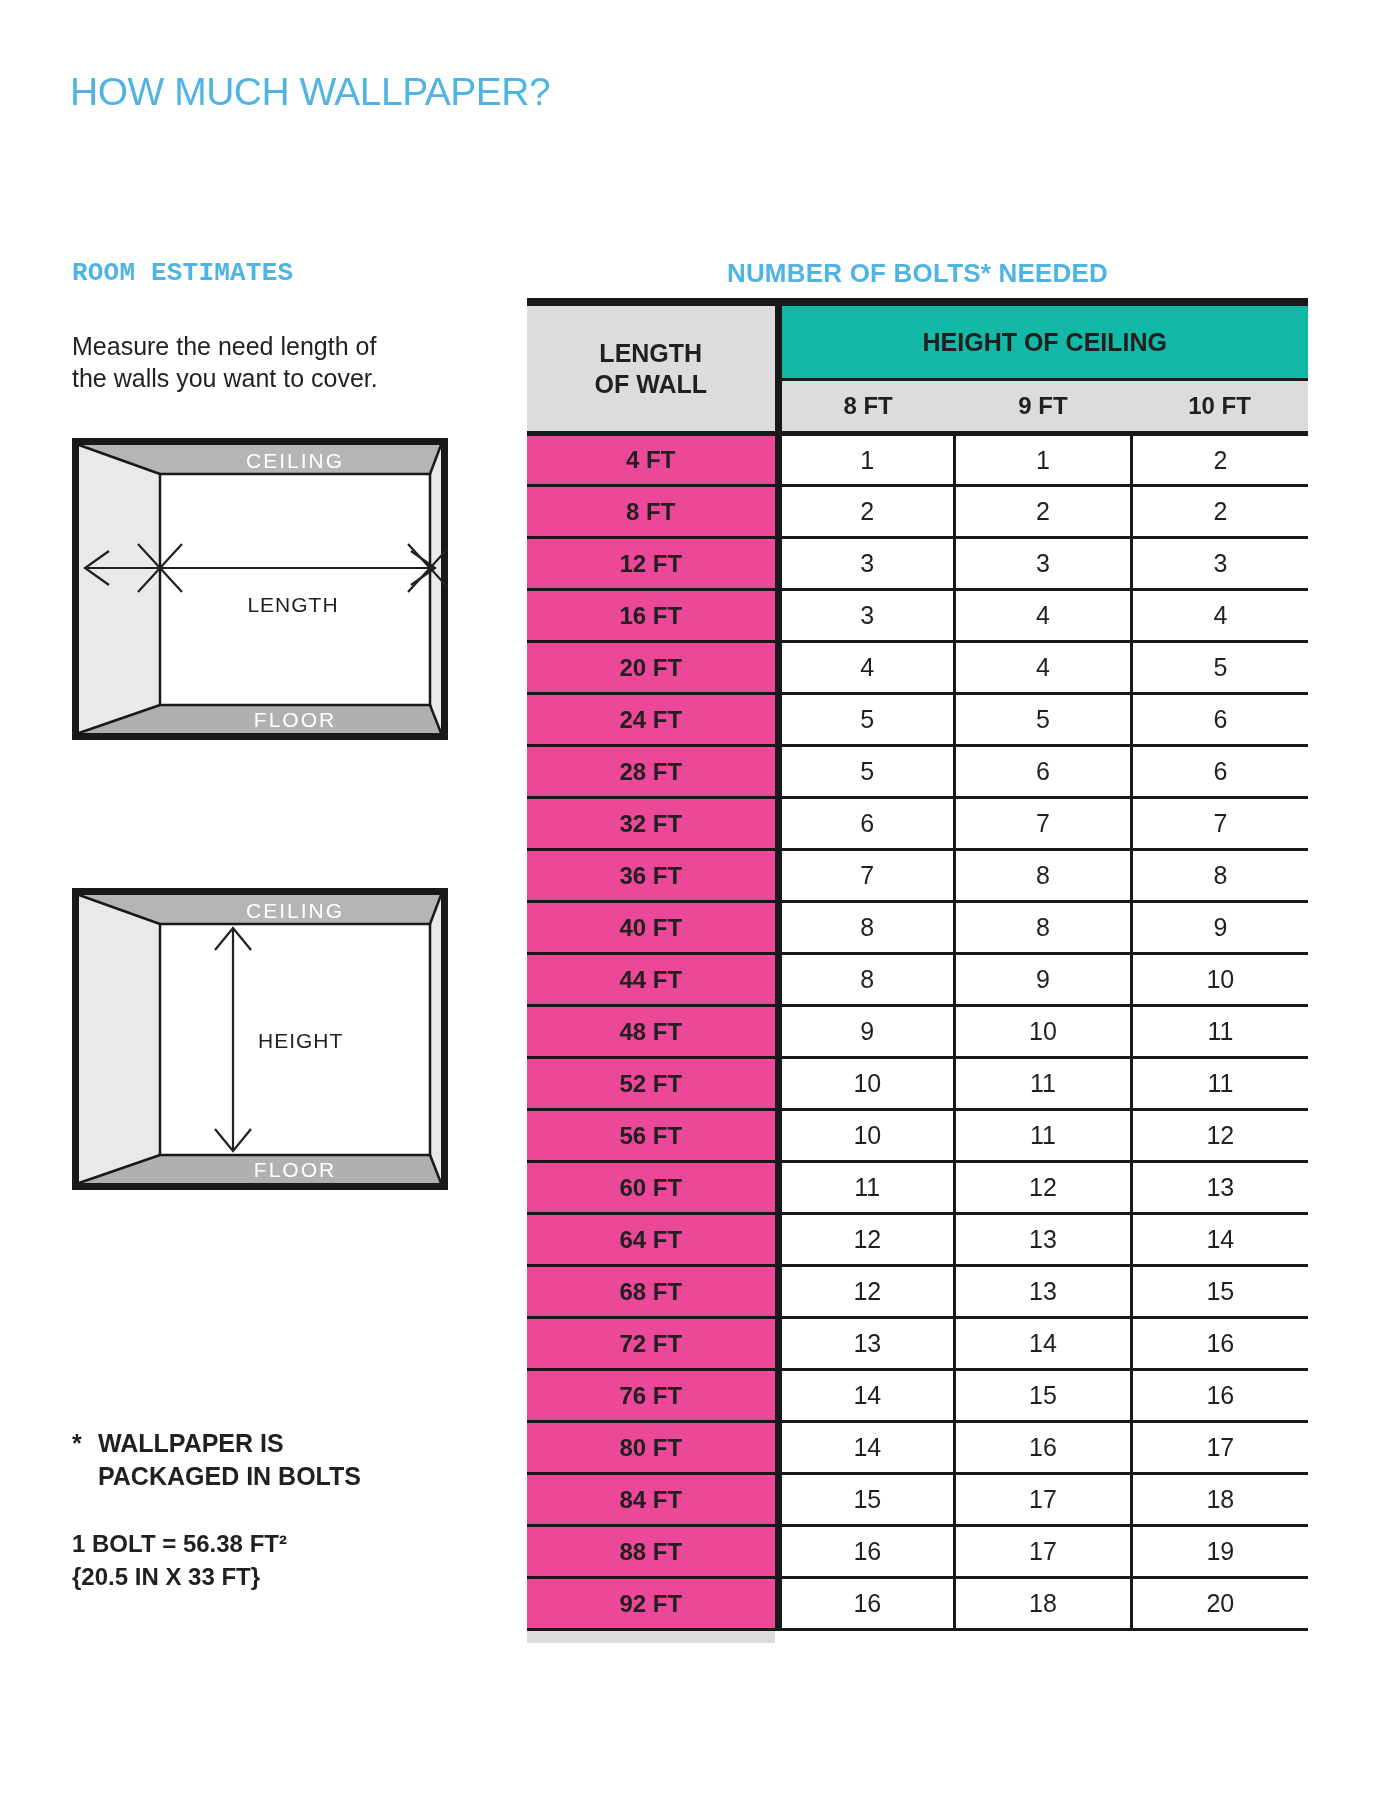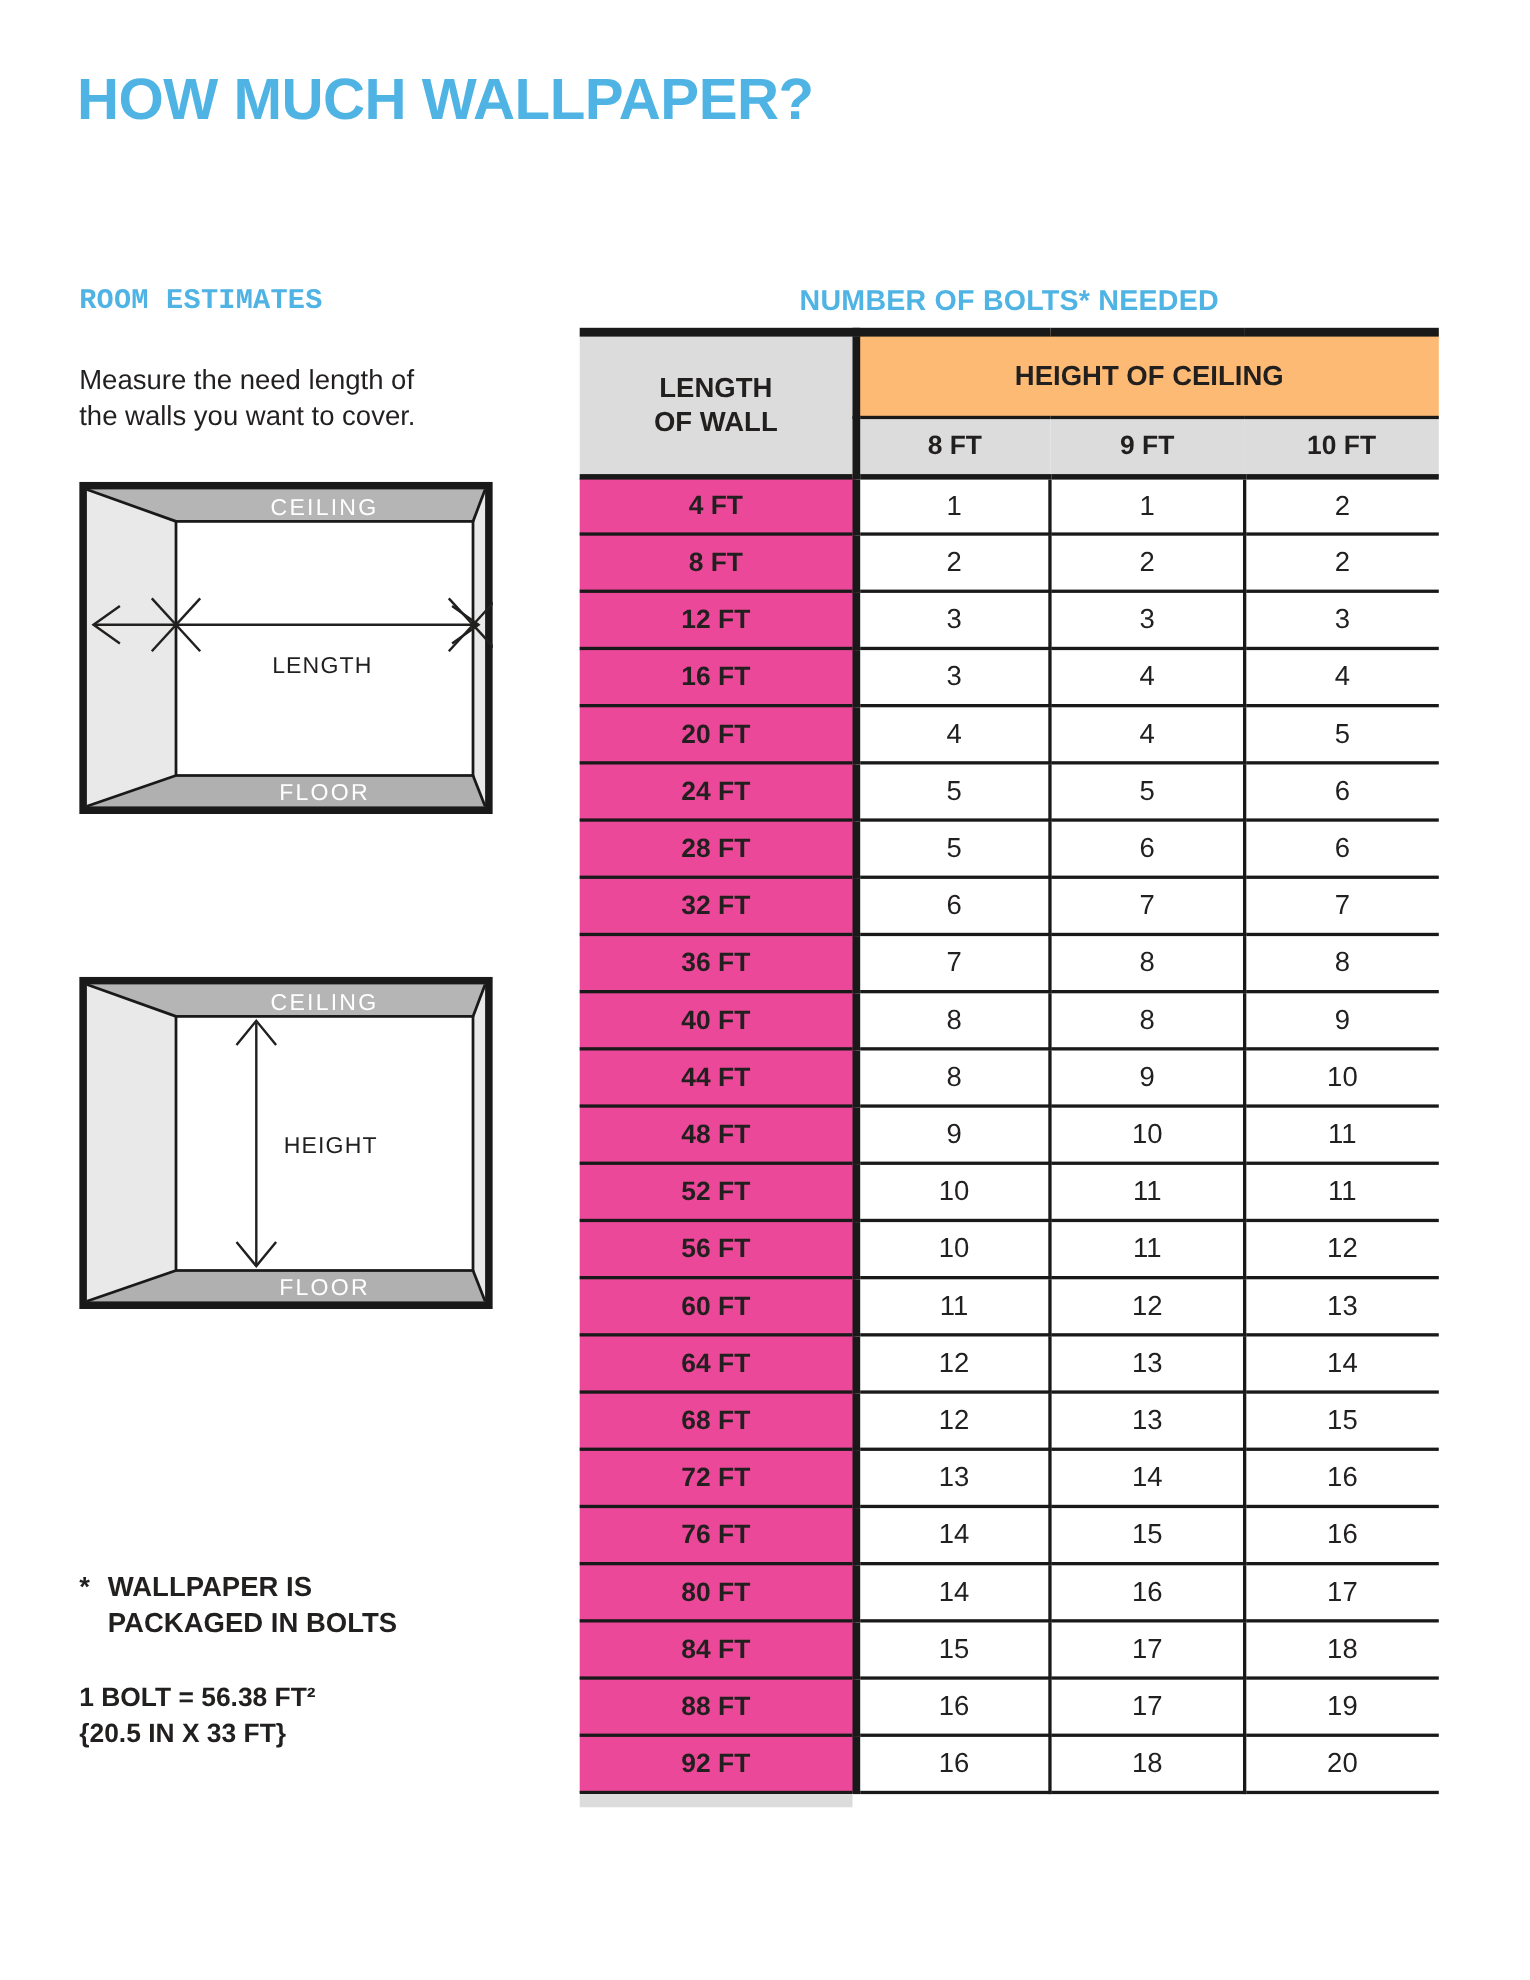--- a/index.html
+++ b/index.html
@@ -1,20 +1,20 @@
 <!DOCTYPE html>
 <html><head>
 <meta charset="utf-8">
 <style>
   html,body { margin:0; padding:0; background:#ffffff; }
   body { font-family:"Liberation Sans", sans-serif; color:#221f1f; }
   .page { position:relative; width:1391px; height:1800px; background:#fff; overflow:hidden; }
 
-  .title { position:absolute; left:70px; top:60px; margin:0;
-           font-size:53px; font-weight:bold; letter-spacing:-0.5px; color:#4fb4e4; }
+  .title { position:absolute; left:70px; top:70px; margin:0;
+           font-size:39px; font-weight:normal; letter-spacing:-0.5px; color:#4fb4e4; }
 
   .sec-head { position:absolute; left:72px; top:258px; margin:0;
               font-size:26px; font-weight:bold; color:#4fb4e4; letter-spacing:0.2px;font-family:Liberation Mono, monospace; }
 
   .para { position:absolute; left:72px; margin:0; font-size:25px; line-height:32px; color:#221f1f; }
   #para-length { top:330px; }
   #para-height { top:781px; }
   #para-chart  { top:1234px; }
 
   .diagram { position:absolute; left:72px; display:block; }
@@ -31,21 +31,21 @@
   .right-col { position:absolute; left:527px; top:258px; width:781px; }
   .table-head { margin:0 0 9px 0; text-align:center;
                 font-size:26px; font-weight:bold; color:#4fb4e4; letter-spacing:0.2px; }
 
   table.bolts { border-collapse:collapse; table-layout:fixed; width:781px;
                 border-top:8px solid #191919; }
   table.bolts th, table.bolts td { padding:0; text-align:center; vertical-align:middle; }
 
   th.corner { background:#dcdcdd; border-right:7px solid #191919; border-bottom:5px solid #191919;
               font-size:25px; font-weight:bold; line-height:31px; }
-  th.group-h { background:#fdba74; border-bottom:3px solid #191919;
+  th.group-h { background:#14b8a6; border-bottom:3px solid #191919;
                font-size:25px; font-weight:bold; height:72px; }
   tr.sub th { background:#dcdcdd; border-bottom:5px solid #191919;
               font-size:24px; font-weight:bold; height:50px; }
   tbody#table-rows th { background:#ec4899; border-right:7px solid #191919;
                         border-bottom:3px solid #191919; font-size:24px; font-weight:bold; }
   tbody#table-rows td { background:#ffffff; border-right:3px solid #191919;
                         border-bottom:3px solid #191919; font-size:25px; font-weight:normal; }
   tbody#table-rows td:last-child { border-right:none; }
   tbody#table-rows tr { height:52px; }
 

